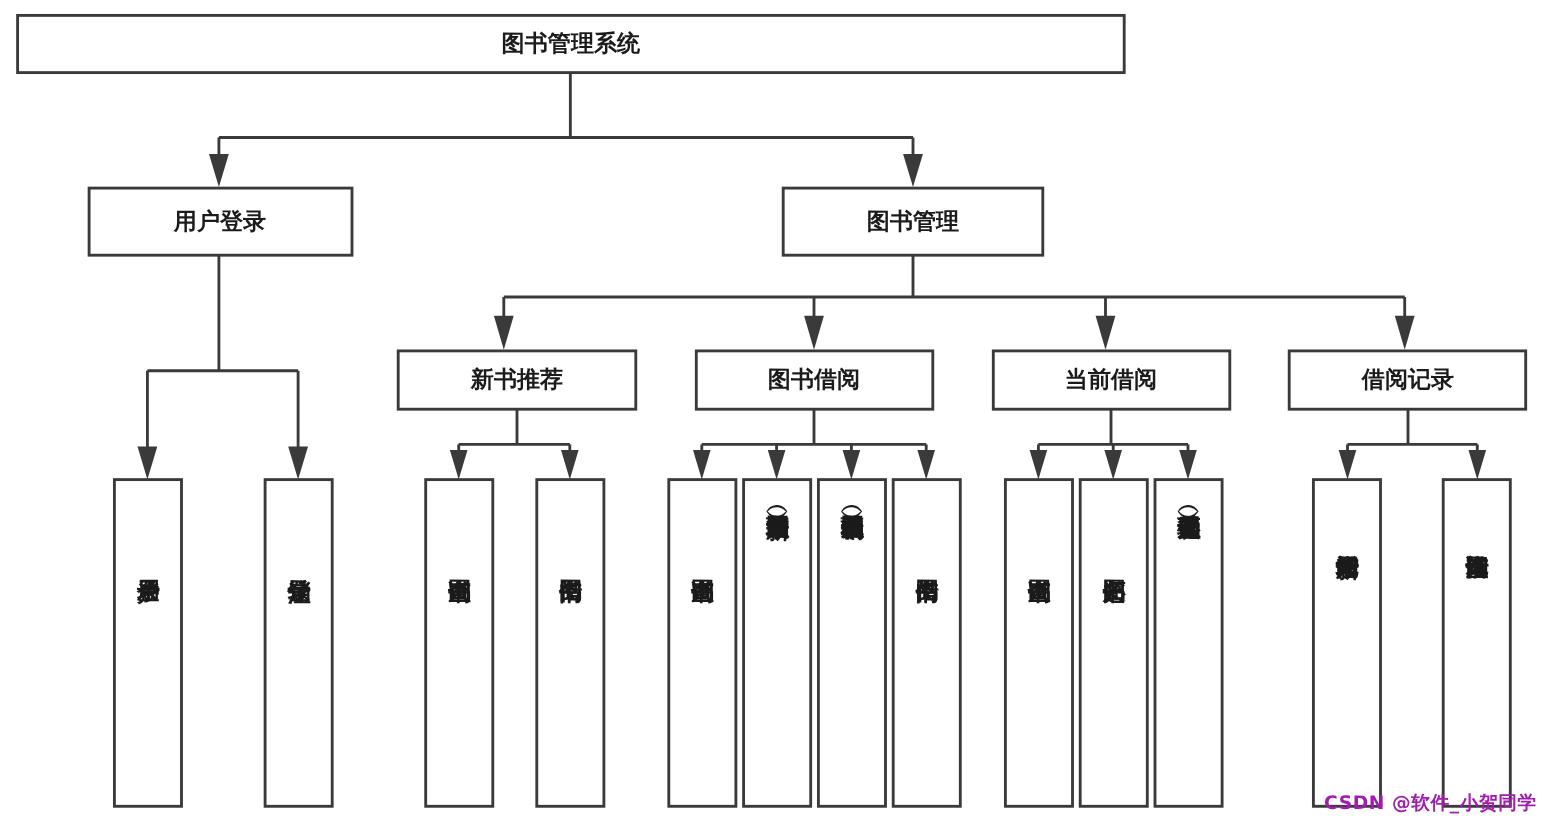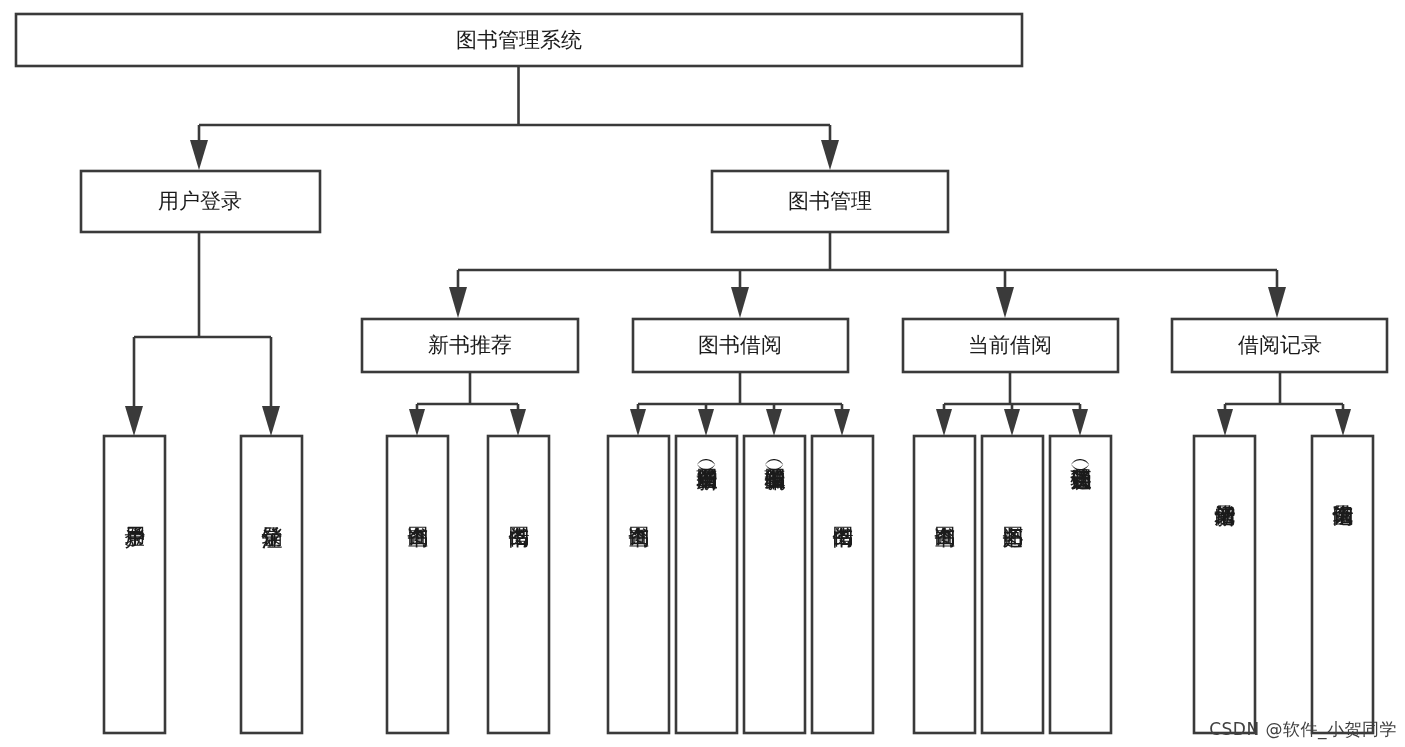--- a/index.html
+++ b/index.html
@@ -10,20 +10,21 @@
   }
   body {
     font-family: "DejaVu Sans", "Liberation Sans", sans-serif;
   }
   #diagram-root {
     position: relative;
     width: 1405px;
     height: 747px;
     background: #ffffff;
     overflow: hidden;
+    font-weight: bold;
   }
   svg#tree-svg {
     position: absolute;
     top: 0;
     left: 0;
     width: 1405px;
     height: 747px;
     display: block;
   }
   .node-box {
@@ -53,21 +54,21 @@
     font-family: "DejaVu Sans", "Liberation Sans", sans-serif;
     font-size: 21px;
     text-anchor: middle;
   }
   .watermark-text {
     position: absolute;
     right: 8px;
     bottom: 6px;
     font-family: "DejaVu Sans", "Liberation Sans", sans-serif;
     font-size: 17px;
-    color: #404040;
+    color: #a21caf;
     white-space: nowrap;
     letter-spacing: 0.5px;
     user-select: none;
     margin-left: 41px;
   }
 </style>
 </head>
 <body>
 
 <div id="diagram-root">

